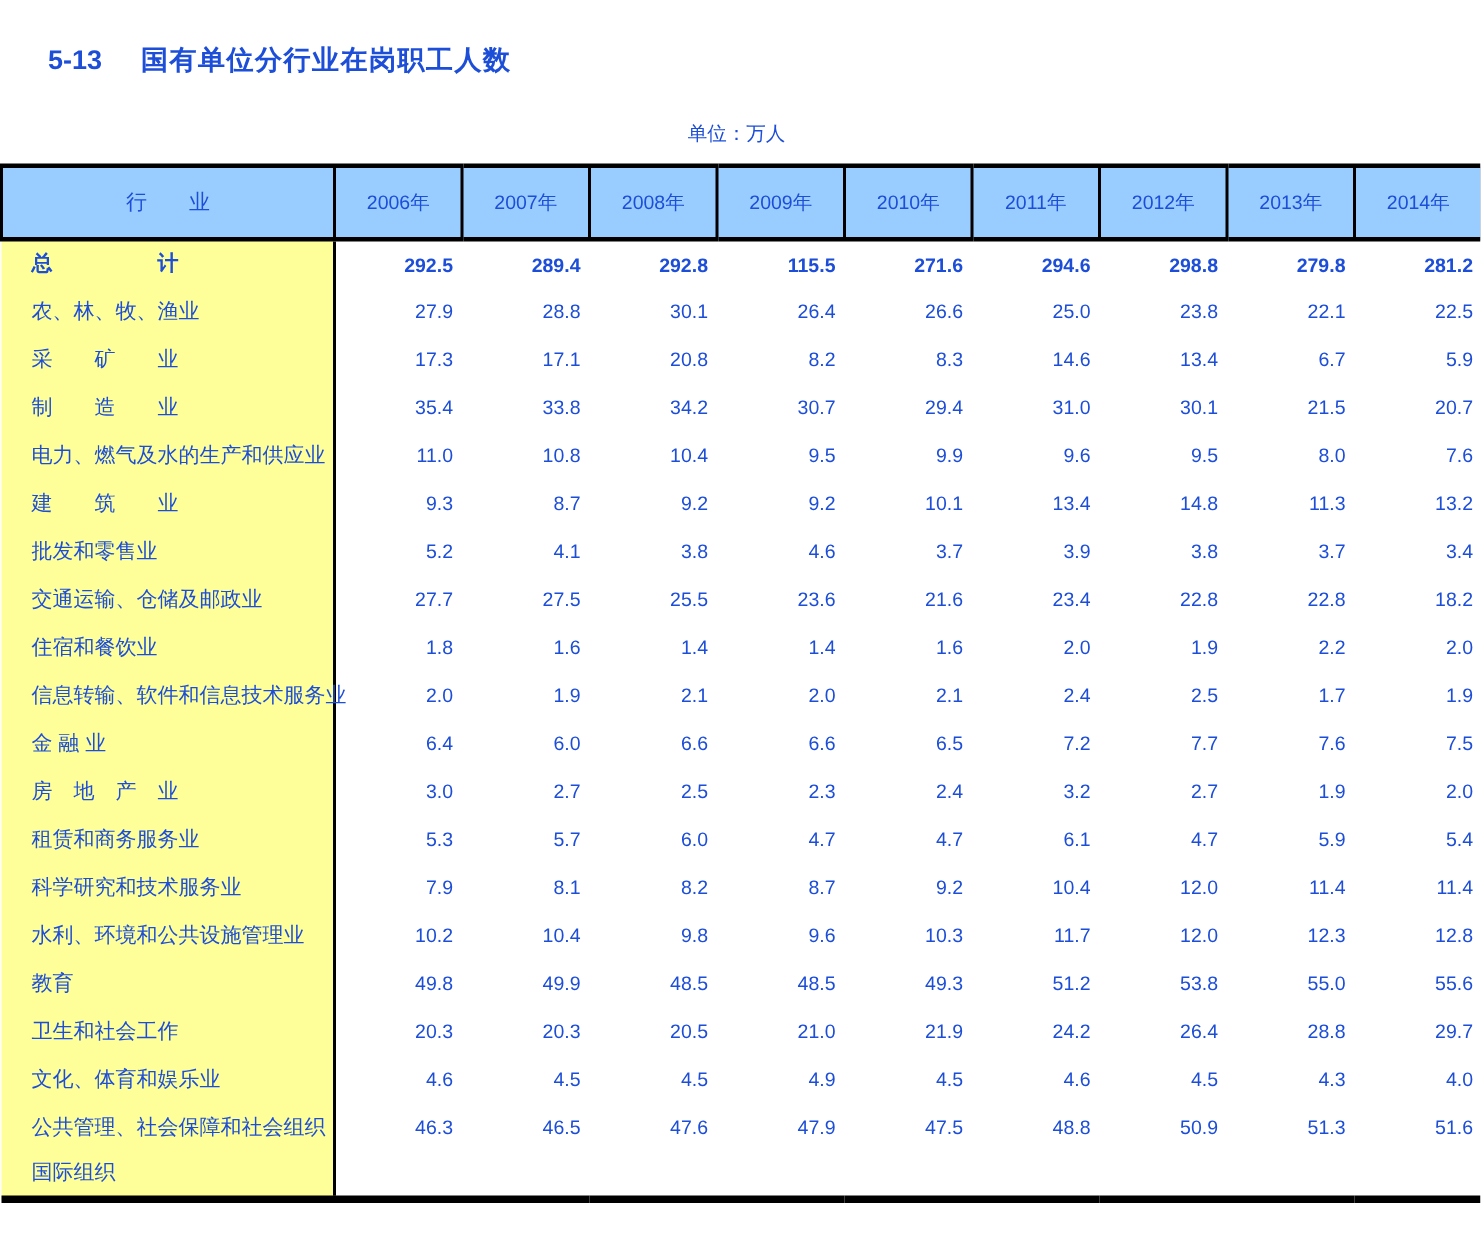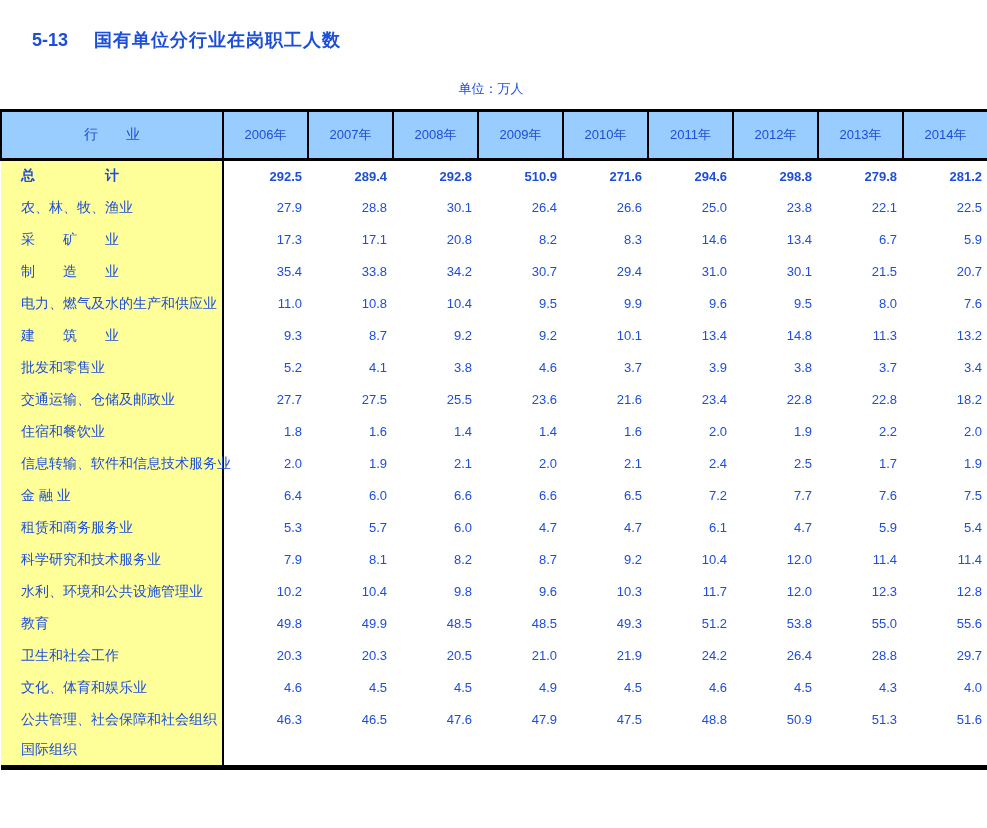--- a/index.html
+++ b/index.html
@@ -105,21 +105,21 @@
           <th>2013年</th>
           <th>2014年</th>
         </tr>
     </thead>
     <tbody id="table-body">
         <tr class="bold">
           <td class="label">总　　　　　计</td>
           <td class="val">292.5</td>
           <td class="val">289.4</td>
           <td class="val">292.8</td>
-          <td class="val">510.9</td>
+          <td class="val">115.5</td>
           <td class="val">271.6</td>
           <td class="val">294.6</td>
           <td class="val">298.8</td>
           <td class="val">279.8</td>
           <td class="val">281.2</td>
         </tr>
         <tr>
           <td class="label">农、林、牧、渔业</td>
           <td class="val">27.9</td>
           <td class="val">28.8</td>
@@ -233,20 +233,32 @@
           <td class="val">6.0</td>
           <td class="val">6.6</td>
           <td class="val">6.6</td>
           <td class="val">6.5</td>
           <td class="val">7.2</td>
           <td class="val">7.7</td>
           <td class="val">7.6</td>
           <td class="val">7.5</td>
         </tr>
         <tr>
+          <td class="label">房　地　产　业</td>
+          <td class="val">3.0</td>
+          <td class="val">2.7</td>
+          <td class="val">2.5</td>
+          <td class="val">2.3</td>
+          <td class="val">2.4</td>
+          <td class="val">3.2</td>
+          <td class="val">2.7</td>
+          <td class="val">1.9</td>
+          <td class="val">2.0</td>
+        </tr>
+        <tr>
           <td class="label">租赁和商务服务业</td>
           <td class="val">5.3</td>
           <td class="val">5.7</td>
           <td class="val">6.0</td>
           <td class="val">4.7</td>
           <td class="val">4.7</td>
           <td class="val">6.1</td>
           <td class="val">4.7</td>
           <td class="val">5.9</td>
           <td class="val">5.4</td>

